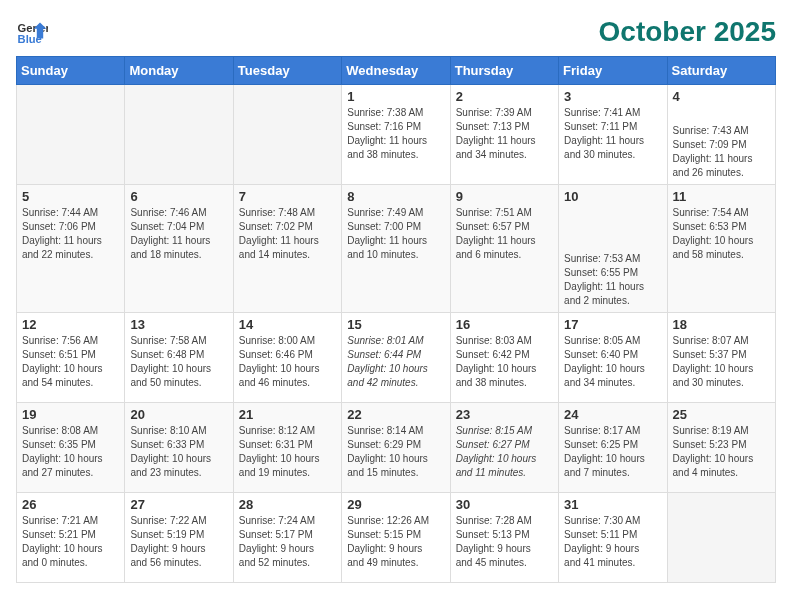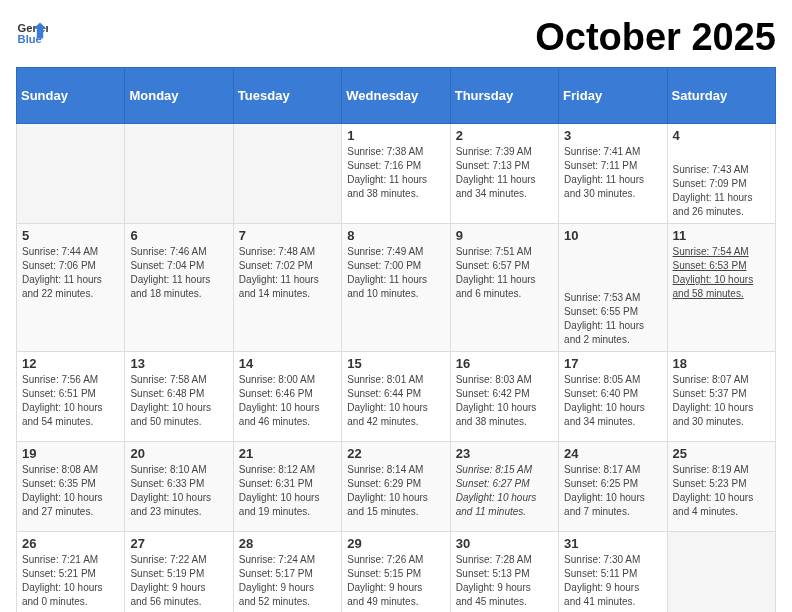--- a/index.html
+++ b/index.html
@@ -22,39 +22,39 @@
       gap: 4px;
     }
     .logo-icon {
       width: 32px;
       height: 32px;
     }
     .title-block {
       text-align: right;
     }
     .month-title {
-      font-size: 38px;
+      font-size: 28px;
       font-weight: bold;
-      color: #000000;
+      color: #0f766e;
     }
     .location-title {
       font-size: 16px;
       color: #555;
     }
     .calendar {
       width: 100%;
       border-collapse: collapse;
       border: 1px solid #ccc;
     }
     .calendar th {
       background-color: #3a7bd5;
       color: #fff;
       font-size: 13px;
       font-weight: bold;
-      padding: 20px 4px;
+      padding: 6px 4px;
       text-align: left;
       border: 1px solid #2a6bc0;
     }
     .calendar td {
       vertical-align: top;
       border: 1px solid #ddd;
       padding: 4px 5px;
       width: 107px;
       height: 90px;
       background: #fff;
@@ -180,21 +180,21 @@
         </td>
         <td>
           <div class="day-number">10</div>
           <div class="day-info" style="white-space: pre-line; margin-top: 48px;">Sunrise: 7:53 AM
 Sunset: 6:55 PM
 Daylight: 11 hours
 and 2 minutes.</div>
         </td>
         <td>
           <div class="day-number">11</div>
-          <div class="day-info" style="white-space: pre-line; text-decoration: underline;">Sunrise: 7:54 AM
+          <div class="day-info" style="white-space: pre-line;">Sunrise: 7:54 AM
 Sunset: 6:53 PM
 Daylight: 10 hours
 and 58 minutes.</div>
         </td>
       </tr>
       <tr>
         <td>
           <div class="day-number">12</div>
           <div class="day-info" style="white-space: pre-line;">Sunrise: 7:56 AM
 Sunset: 6:51 PM
@@ -210,21 +210,21 @@
         </td>
         <td>
           <div class="day-number">14</div>
           <div class="day-info" style="white-space: pre-line;">Sunrise: 8:00 AM
 Sunset: 6:46 PM
 Daylight: 10 hours
 and 46 minutes.</div>
         </td>
         <td>
           <div class="day-number">15</div>
-          <div class="day-info" style="white-space: pre-line;">Sunrise: 8:01 AM
+          <div class="day-info" style="white-space: pre-line; font-style: italic;">Sunrise: 8:01 AM
 Sunset: 6:44 PM
 Daylight: 10 hours
 and 42 minutes.</div>
         </td>
         <td>
           <div class="day-number">16</div>
           <div class="day-info" style="white-space: pre-line;">Sunrise: 8:03 AM
 Sunset: 6:42 PM
 Daylight: 10 hours
 and 38 minutes.</div>
@@ -312,21 +312,21 @@
         </td>
         <td>
           <div class="day-number">28</div>
           <div class="day-info" style="white-space: pre-line;">Sunrise: 7:24 AM
 Sunset: 5:17 PM
 Daylight: 9 hours
 and 52 minutes.</div>
         </td>
         <td>
           <div class="day-number">29</div>
-          <div class="day-info" style="white-space: pre-line;">Sunrise: 7:26 AM
+          <div class="day-info" style="white-space: pre-line;">Sunrise: 12:26 AM
 Sunset: 5:15 PM
 Daylight: 9 hours
 and 49 minutes.</div>
         </td>
         <td>
           <div class="day-number">30</div>
           <div class="day-info" style="white-space: pre-line;">Sunrise: 7:28 AM
 Sunset: 5:13 PM
 Daylight: 9 hours
 and 45 minutes.</div>

